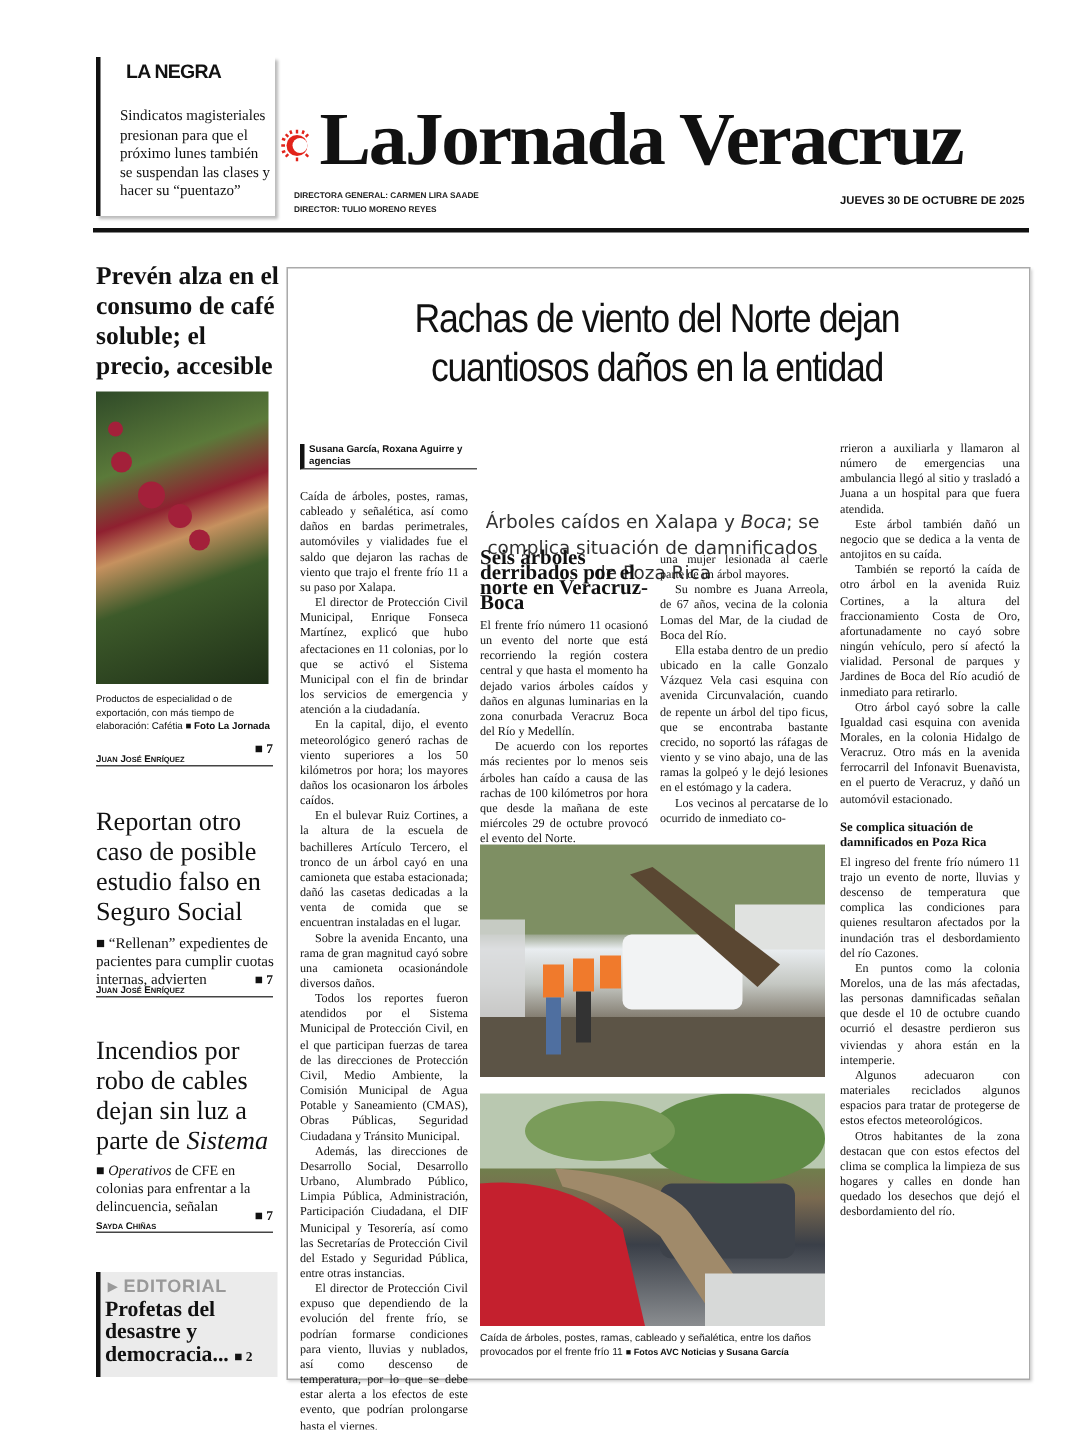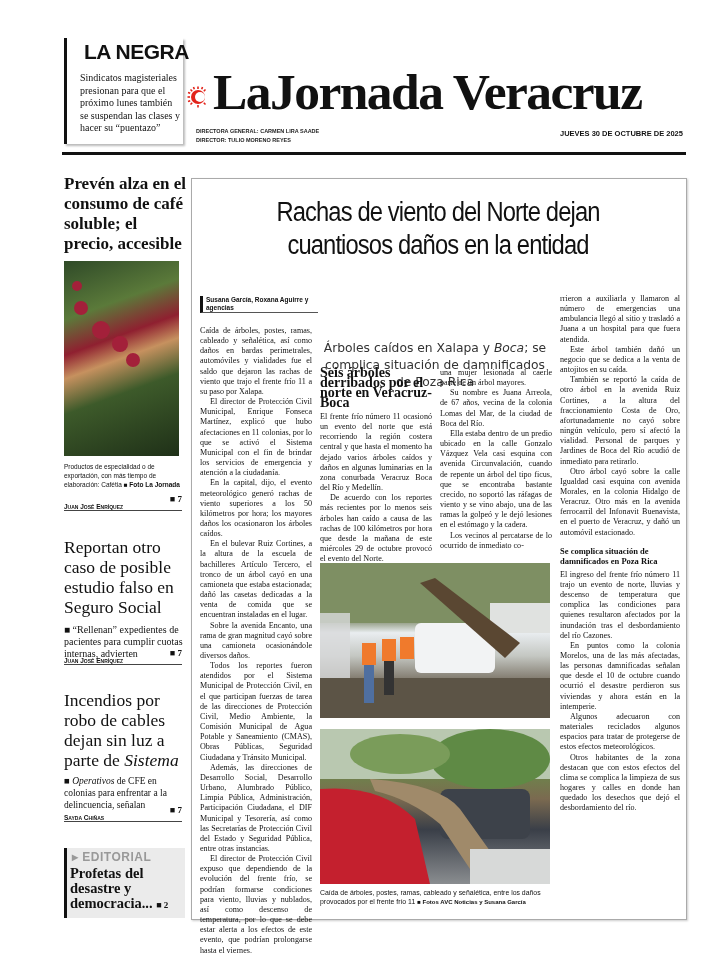--- a/index.html
+++ b/index.html
@@ -1,20 +1,20 @@
 <!DOCTYPE html>
 <html><head>
 <meta charset="utf-8">
 <style>
   html,body{margin:0;padding:0;background:#fff;}
   body{width:719px;height:953px;position:relative;overflow:hidden;font-family:"Liberation Serif",serif;color:#111;}
   .abs{position:absolute;}
   
   .lanegra-box{left:64px;top:38px;width:116px;height:106px;border-left:3px solid #111;box-shadow:2px 2px 2px #bbb;}
-  .lanegra-title{left:84px;top:40px;font-family:"Liberation Sans",sans-serif;font-weight:bold;font-size:21px;letter-spacing:-0.5px;}
+  .lanegra-title{left:84px;top:40px;font-family:"Liberation Sans",sans-serif;font-weight:bold;font-size:13px;letter-spacing:-0.5px;}
   .lanegra-text{left:80px;top:72px;width:100px;font-size:10px;line-height:12.5px;}
   .logo-icon{left:187px;top:86px;width:22px;height:22px;}
   .logo{left:213px;top:62px;font-family:"Liberation Serif",serif;font-weight:bold;font-size:50px;letter-spacing:-1.5px;line-height:60px;white-space:nowrap;transform:scaleX(1.03);transform-origin:left;}
   .staff{left:196px;top:127px;font-family:"Liberation Sans",sans-serif;font-weight:bold;font-size:5.5px;line-height:9px;color:#222;}
   .date{left:560px;top:129px;font-family:"Liberation Sans",sans-serif;font-weight:bold;font-size:7.5px;}
   .rule{left:62px;top:152px;width:624px;height:3px;background:#111;}
   
   .lc-head1{left:64px;top:174px;width:122px;font-weight:bold;font-size:17px;line-height:20px;}
   .lc-photo{left:64px;top:261px;width:115px;height:195px;background:linear-gradient(160deg,#2f4a28 0%,#5b7a3a 25%,#8f2030 40%,#c6915f 50%,#3d5a2a 65%,#1f3018 100%);}
   .berries{position:absolute;border-radius:50%;background:#a3203a;}

